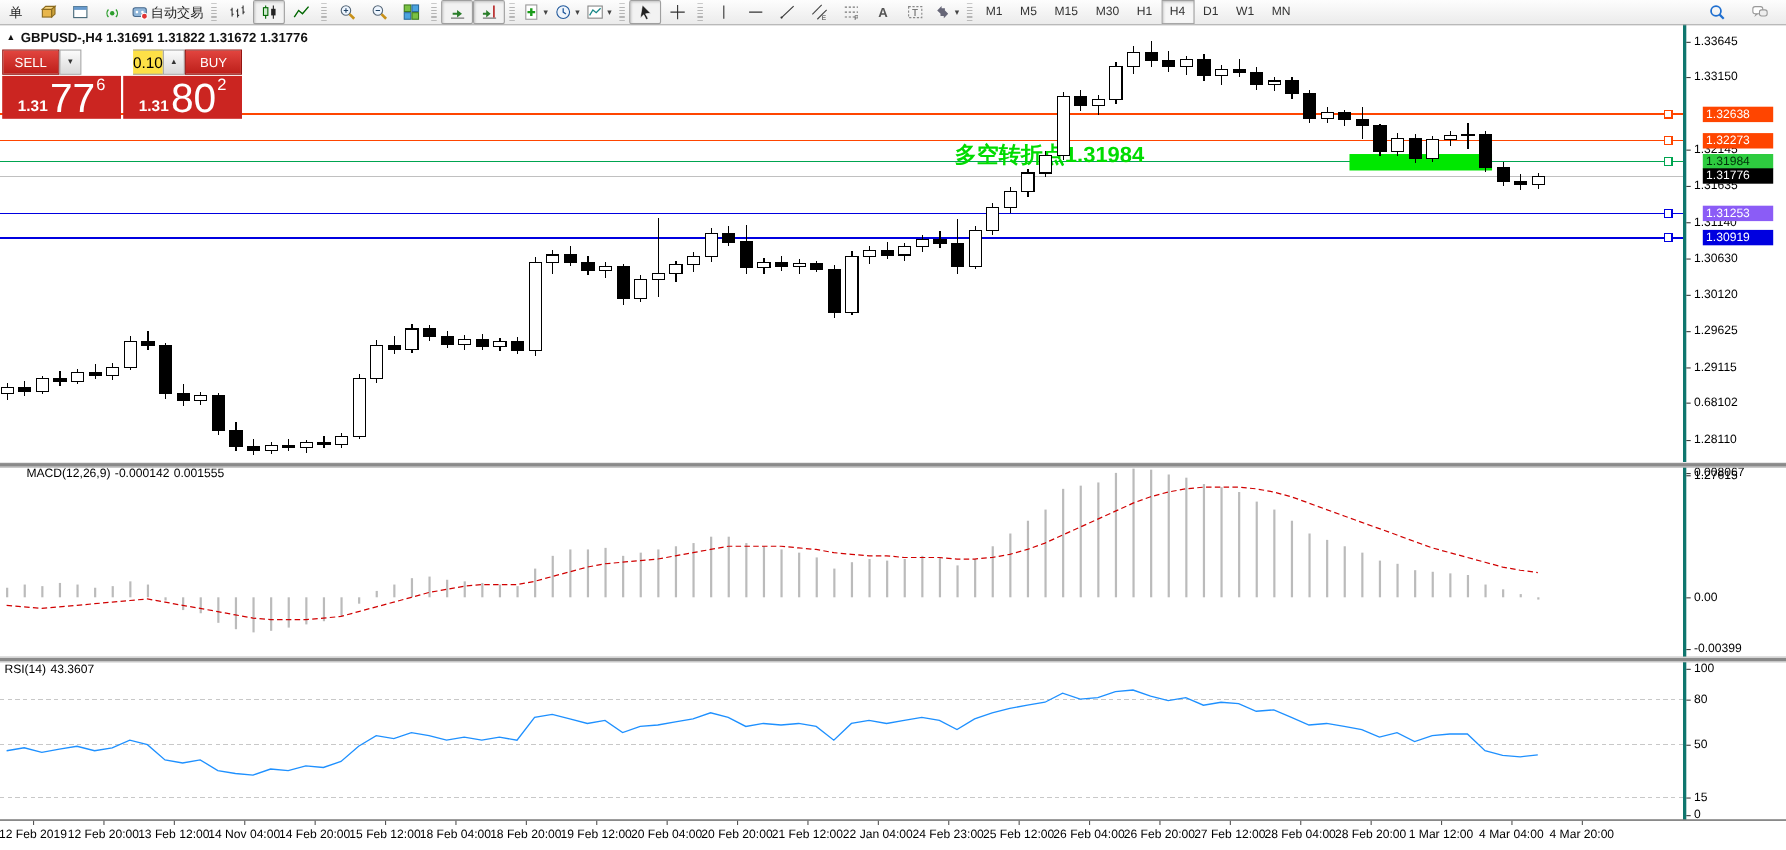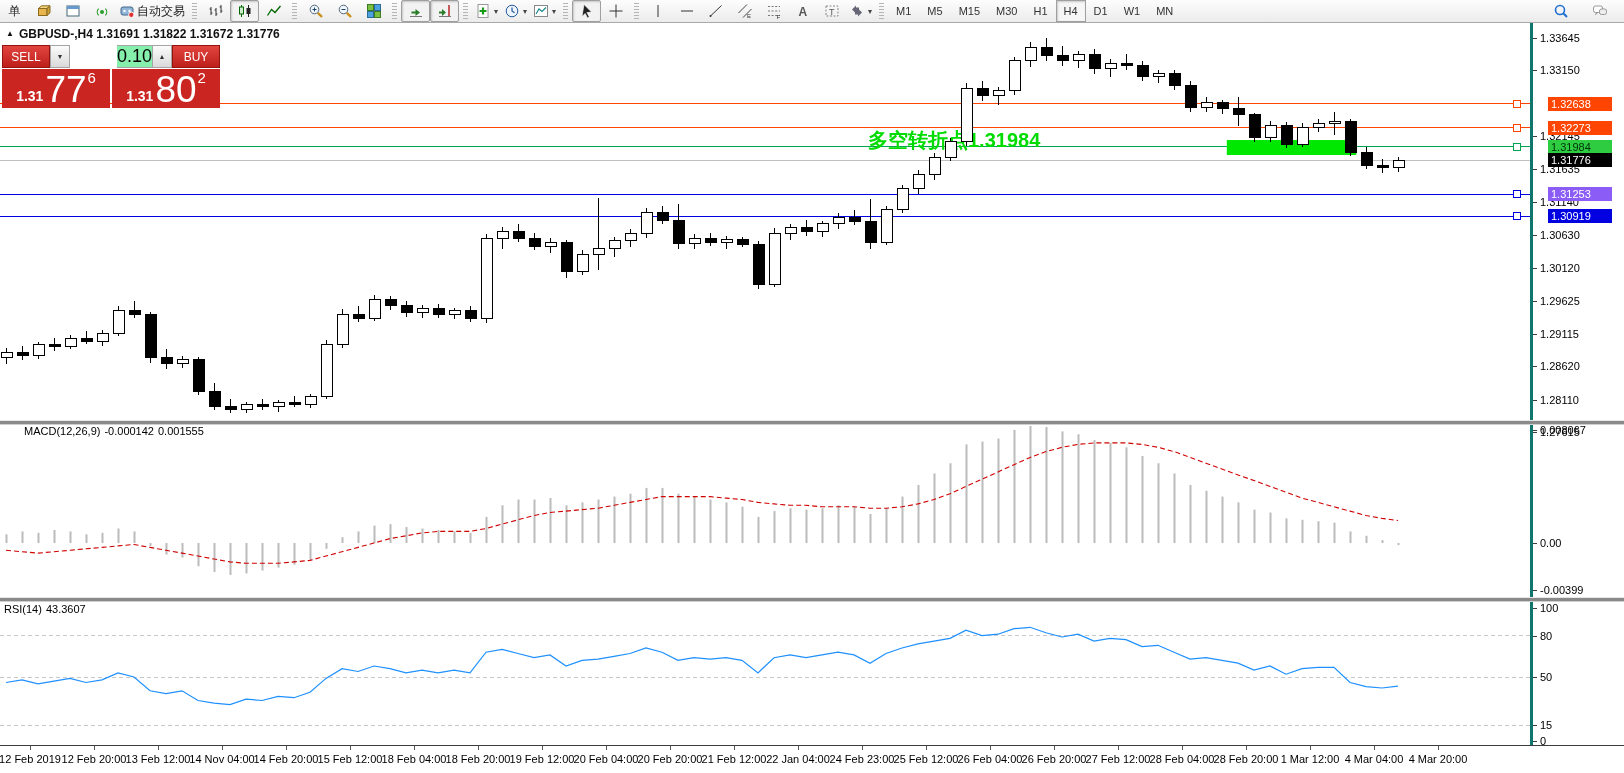--- a/index.html
+++ b/index.html
@@ -46,22 +46,22 @@
   #macd-label span,#rsi-label span{margin-right:4px;}
 
   
   #one-click{position:absolute;left:2px;top:45px;width:218px;z-index:30;font-family:"Liberation Sans",sans-serif;}
   .oc-row1{display:flex;height:23px;}
   .oc-trade-btn{width:56px;background:linear-gradient(#e2453f,#bd1f1a);color:#fff;font-size:12px;
                 display:flex;align-items:center;justify-content:center;border:1px solid #951410;}
   .oc-spin{display:flex;flex:1;}
   .oc-spin-btn{width:18px;background:linear-gradient(#fbfbfb,#dadada);border:1px solid #a5a5a5;
                display:flex;align-items:center;justify-content:center;font-size:7px;color:#333;}
-  .oc-vol{flex:1;background:#86efac;border-top:1px solid #a5a5a5;border-bottom:1px solid #a5a5a5;
-          font-size:18px;display:flex;align-items:center;justify-content:center;color:#000;margin-left:47px;}
+  .oc-vol{flex:1;background:#fde047;border-top:1px solid #a5a5a5;border-bottom:1px solid #a5a5a5;
+          font-size:14px;display:flex;align-items:center;justify-content:center;color:#000;margin-left:47px;}
   .oc-row2{display:flex;height:39px;margin-top:1px;}
   .oc-price{flex:1;background:#cb2521;color:#fff;display:flex;align-items:flex-end;justify-content:center;
             padding-bottom:3px;position:relative;}
   .oc-price.left{margin-right:2px;}
   .oc-small{font-size:14px;font-weight:bold;line-height:1.25;margin-right:2px;}
   .oc-big{font-size:37px;line-height:0.82;font-weight:400;}
   .oc-sup{font-size:15px;line-height:1;margin-left:1px;position:relative;top:-20px;}
 </style>
 </head>
 <body>
@@ -601,21 +601,21 @@
        <div class="tick-label" style="top:179.7px">1.31140</div>
       <div class="tick-dash" style="top:213.1px"></div>
        <div class="tick-label" style="top:213.1px">1.30630</div>
       <div class="tick-dash" style="top:246.4px"></div>
        <div class="tick-label" style="top:246.4px">1.30120</div>
       <div class="tick-dash" style="top:278.7px"></div>
        <div class="tick-label" style="top:278.7px">1.29625</div>
       <div class="tick-dash" style="top:312.1px"></div>
        <div class="tick-label" style="top:312.1px">1.29115</div>
       <div class="tick-dash" style="top:344.4px"></div>
-       <div class="tick-label" style="top:344.4px">1.28620</div>
+       <div class="tick-label" style="top:344.4px">0.68102</div>
       <div class="tick-dash" style="top:377.8px"></div>
        <div class="tick-label" style="top:377.8px">1.28110</div>
       <div class="tick-dash" style="top:410.1px"></div>
        <div class="tick-label" style="top:410.1px">1.27615</div>
       <div class="tick-dash" style="top:408.0px"></div>
        <div class="tick-label" style="top:408.0px">0.008067</div>
       <div class="tick-dash" style="top:521.0px"></div>
        <div class="tick-label" style="top:521.0px">0.00</div>
       <div class="tick-dash" style="top:568.0px"></div>
        <div class="tick-label" style="top:568.0px">-0.00399</div>

